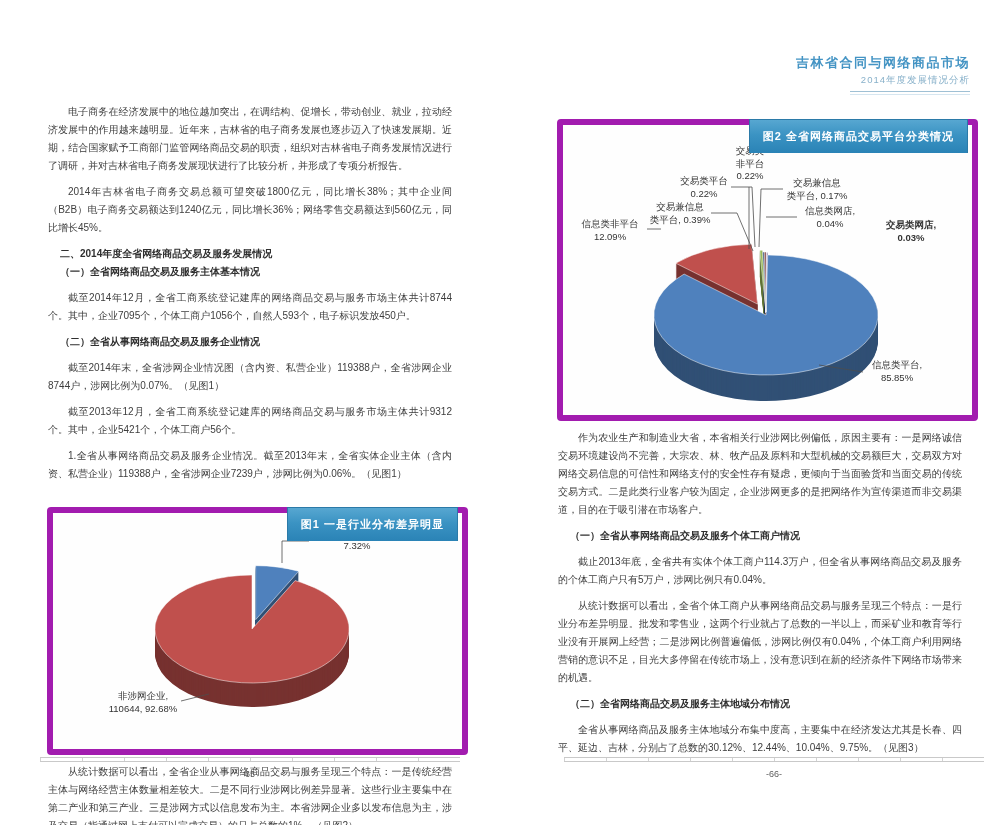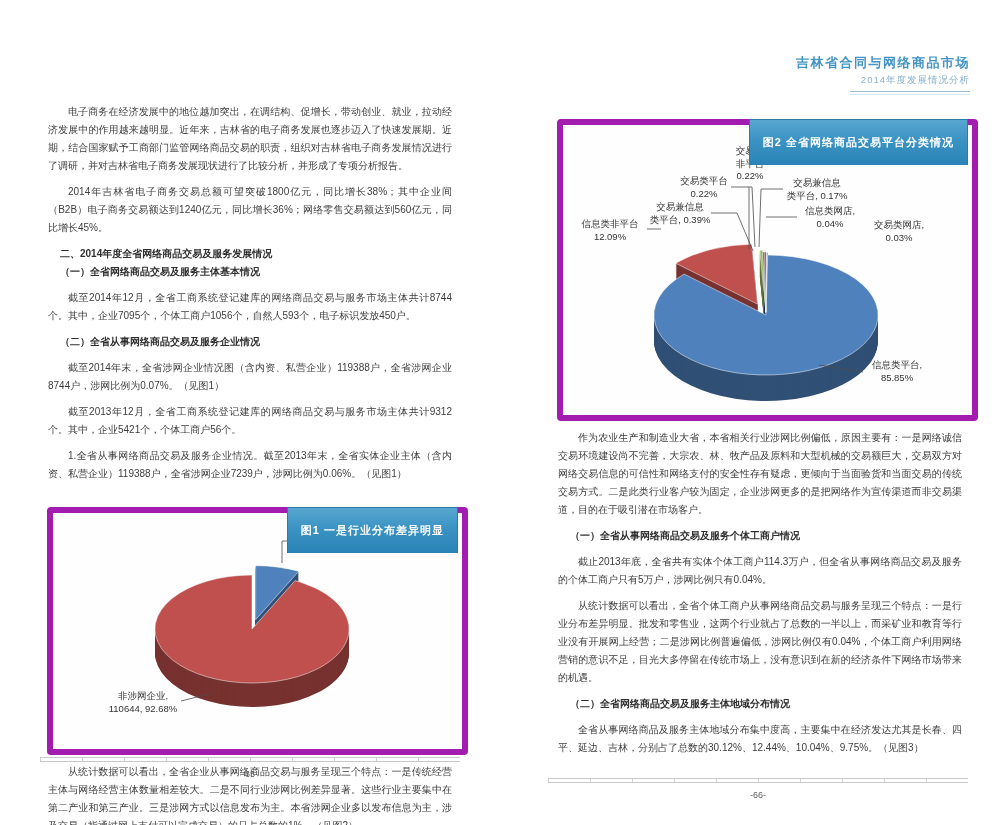--- a/index.html
+++ b/index.html
@@ -21,39 +21,39 @@
   .doc-subtitle{font-size:9.5px;color:#88b1ca;letter-spacing:1px;line-height:13px;margin-top:2px;}
   .doc-rule{width:120px;height:2px;margin:5px 0 0 auto;
     border-top:1px solid #9fc0d4;border-bottom:1px solid #d6e6f0;}
 
   
   .figure-block{position:relative;}
   .fb1{margin-top:12px;}
   .fb2{margin-top:16px;}
   .fig-badge{
     position:absolute;top:0;right:2px;z-index:4;height:25px;line-height:25px;
-    padding:10px 13px;color:#ffffff;font-size:11px;font-weight:bold;letter-spacing:1px;
+    padding:4px 13px;color:#ffffff;font-size:11px;font-weight:bold;letter-spacing:1px;
     background:linear-gradient(180deg,#57a7d1 0%,#3b93c3 45%,#2a83b6 100%);
     border:1px solid #2b7aa8;border-bottom:none;
   }
   .fig-panel{
     position:relative;margin-left:7px;margin-top:24px;width:409px;
     border:6px solid #a21caf;border-radius:4px;background:#fefefe;
   }
   .panel1{height:236px;}
   .panel2{height:290px;}
   .fig-panel svg{position:absolute;left:0;top:0;}
   .pie-label{
     position:absolute;z-index:3;white-space:pre-line;text-align:center;
     font-size:9.5px;line-height:12.5px;color:#333333;
   }
 
   
   .footer{position:absolute;width:420px;top:757px;}
-  .f-left{left:40px;} .f-right{left:548px;margin-top:21px;}
+  .f-left{left:40px;} .f-right{left:564px;}
   .footer-rule{
     height:3px;border-top:1px solid #c9c9c9;border-bottom:1px solid #c9c9c9;
     background:repeating-linear-gradient(90deg,#d2d2d2 0 1px,transparent 1px 42px);
   }
   .page-number{text-align:center;font-size:9px;color:#5c5c5c;margin-top:7px;line-height:10px;}
 </style>
 </head>
 <body>
 
 <div class="page page-left">
@@ -387,21 +387,21 @@
       <div class="pie-label" style="left:112px;top:50px;width:58px;">交易类平台
 0.22%</div>
       <div class="pie-label" style="left:84px;top:76px;width:66px;">交易兼信息
 类平台, 0.39%</div>
       <div class="pie-label" style="left:10px;top:93px;width:74px;">信息类非平台
 12.09%</div>
       <div class="pie-label" style="left:220px;top:52px;width:68px;">交易兼信息
 类平台, 0.17%</div>
       <div class="pie-label" style="left:236px;top:80px;width:62px;">信息类网店,
 0.04%</div>
-      <div class="pie-label" style="left:304px;top:94px;width:64px;">交易类网店,
+      <div class="pie-label" style="left:316px;top:94px;width:64px;font-weight:bold;">交易类网店,
 0.03%</div>
       <div class="pie-label" style="left:302px;top:234px;width:64px;">信息类平台,
 85.85%</div>
     </div>
   </div>
 
   <p class="para mt10">作为农业生产和制造业大省，本省相关行业涉网比例偏低，原因主要有：一是网络诚信交易环境建设尚不完善，大宗农、林、牧产品及原料和大型机械的交易额巨大，交易双方对网络交易信息的可信性和网络支付的安全性存有疑虑，更倾向于当面验货和当面交易的传统交易方式。二是此类行业客户较为固定，企业涉网更多的是把网络作为宣传渠道而非交易渠道，目的在于吸引潜在市场客户。</p>
   <p class="head">（一）全省从事网络商品交易及服务个体工商户情况</p>
   <p class="para">截止2013年底，全省共有实体个体工商户114.3万户，但全省从事网络商品交易及服务的个体工商户只有5万户，涉网比例只有0.04%。</p>
   <p class="para">从统计数据可以看出，全省个体工商户从事网络商品交易与服务呈现三个特点：一是行业分布差异明显。批发和零售业，这两个行业就占了总数的一半以上，而采矿业和教育等行业没有开展网上经营；二是涉网比例普遍偏低，涉网比例仅有0.04%，个体工商户利用网络营销的意识不足，目光大多停留在传统市场上，没有意识到在新的经济条件下网络市场带来的机遇。</p>

